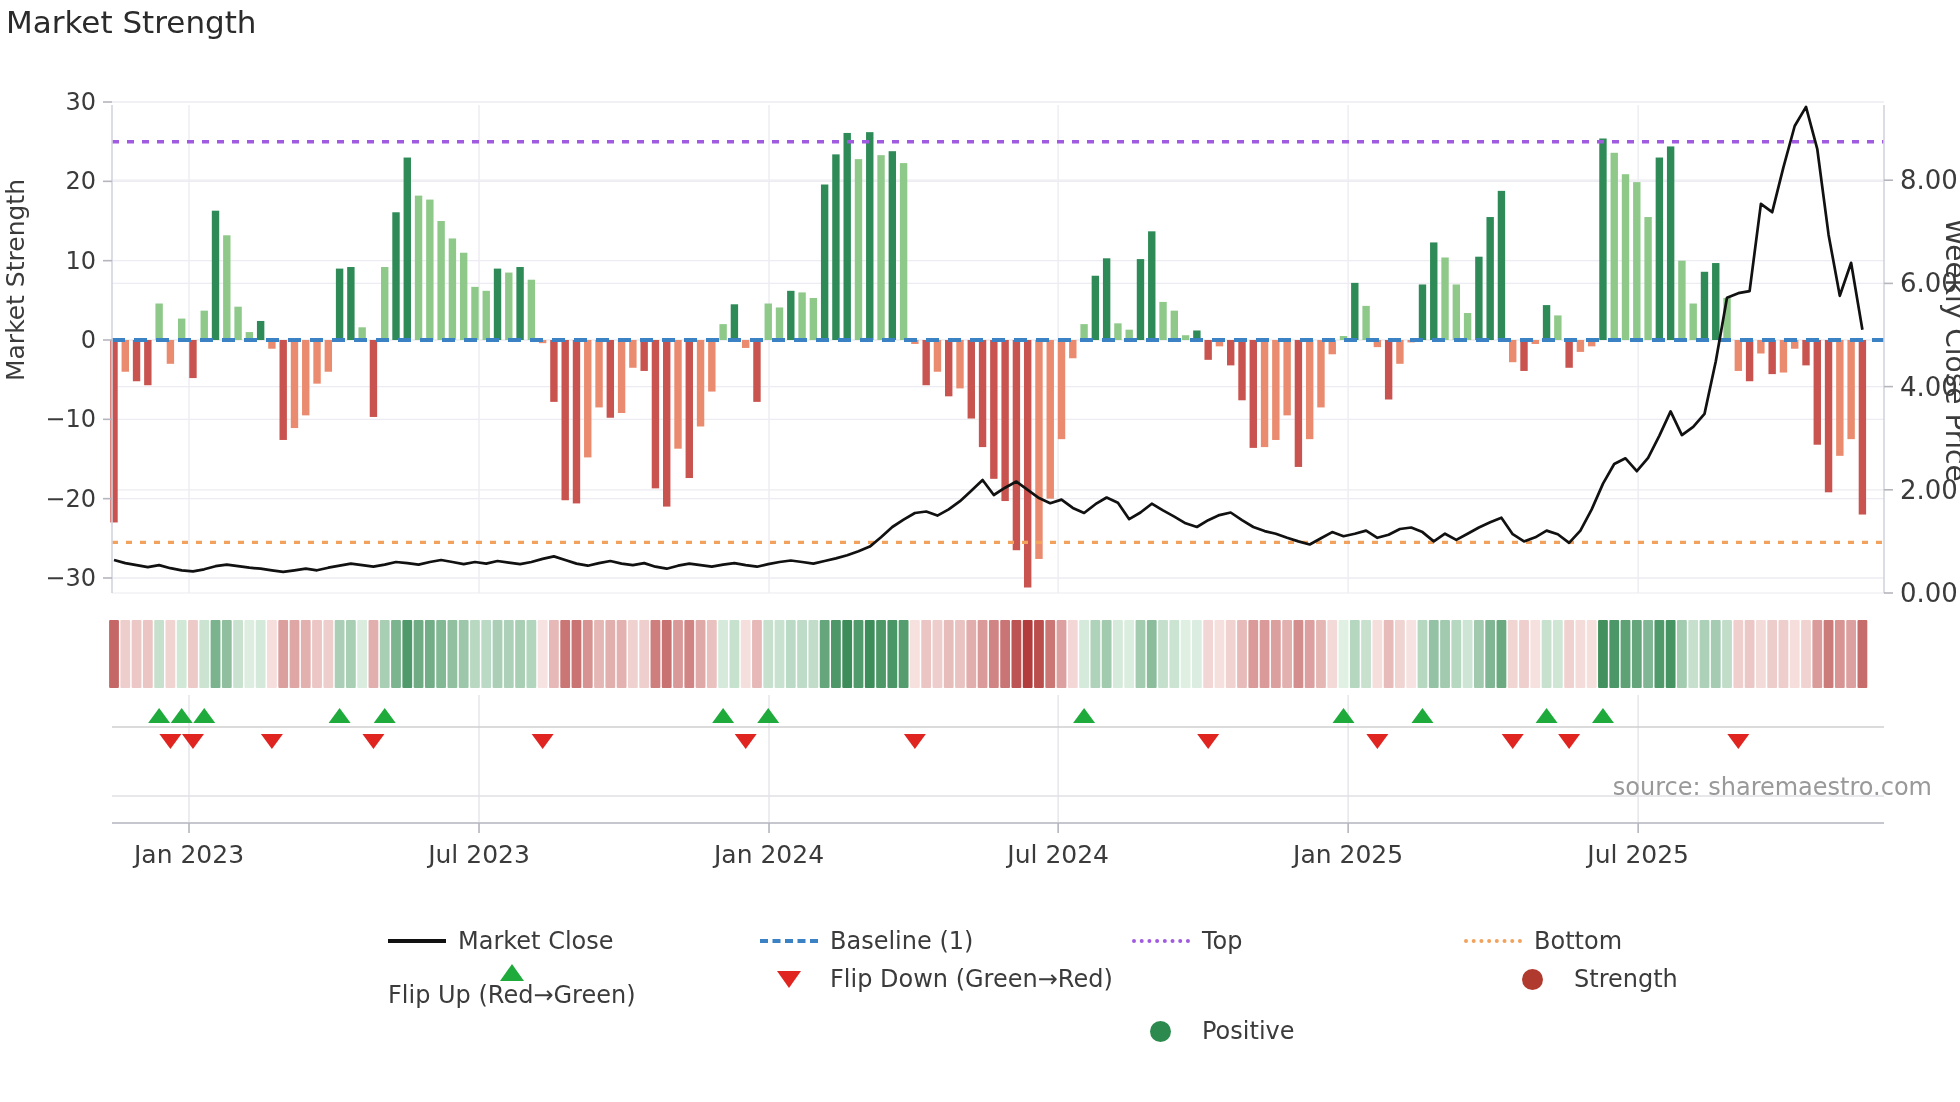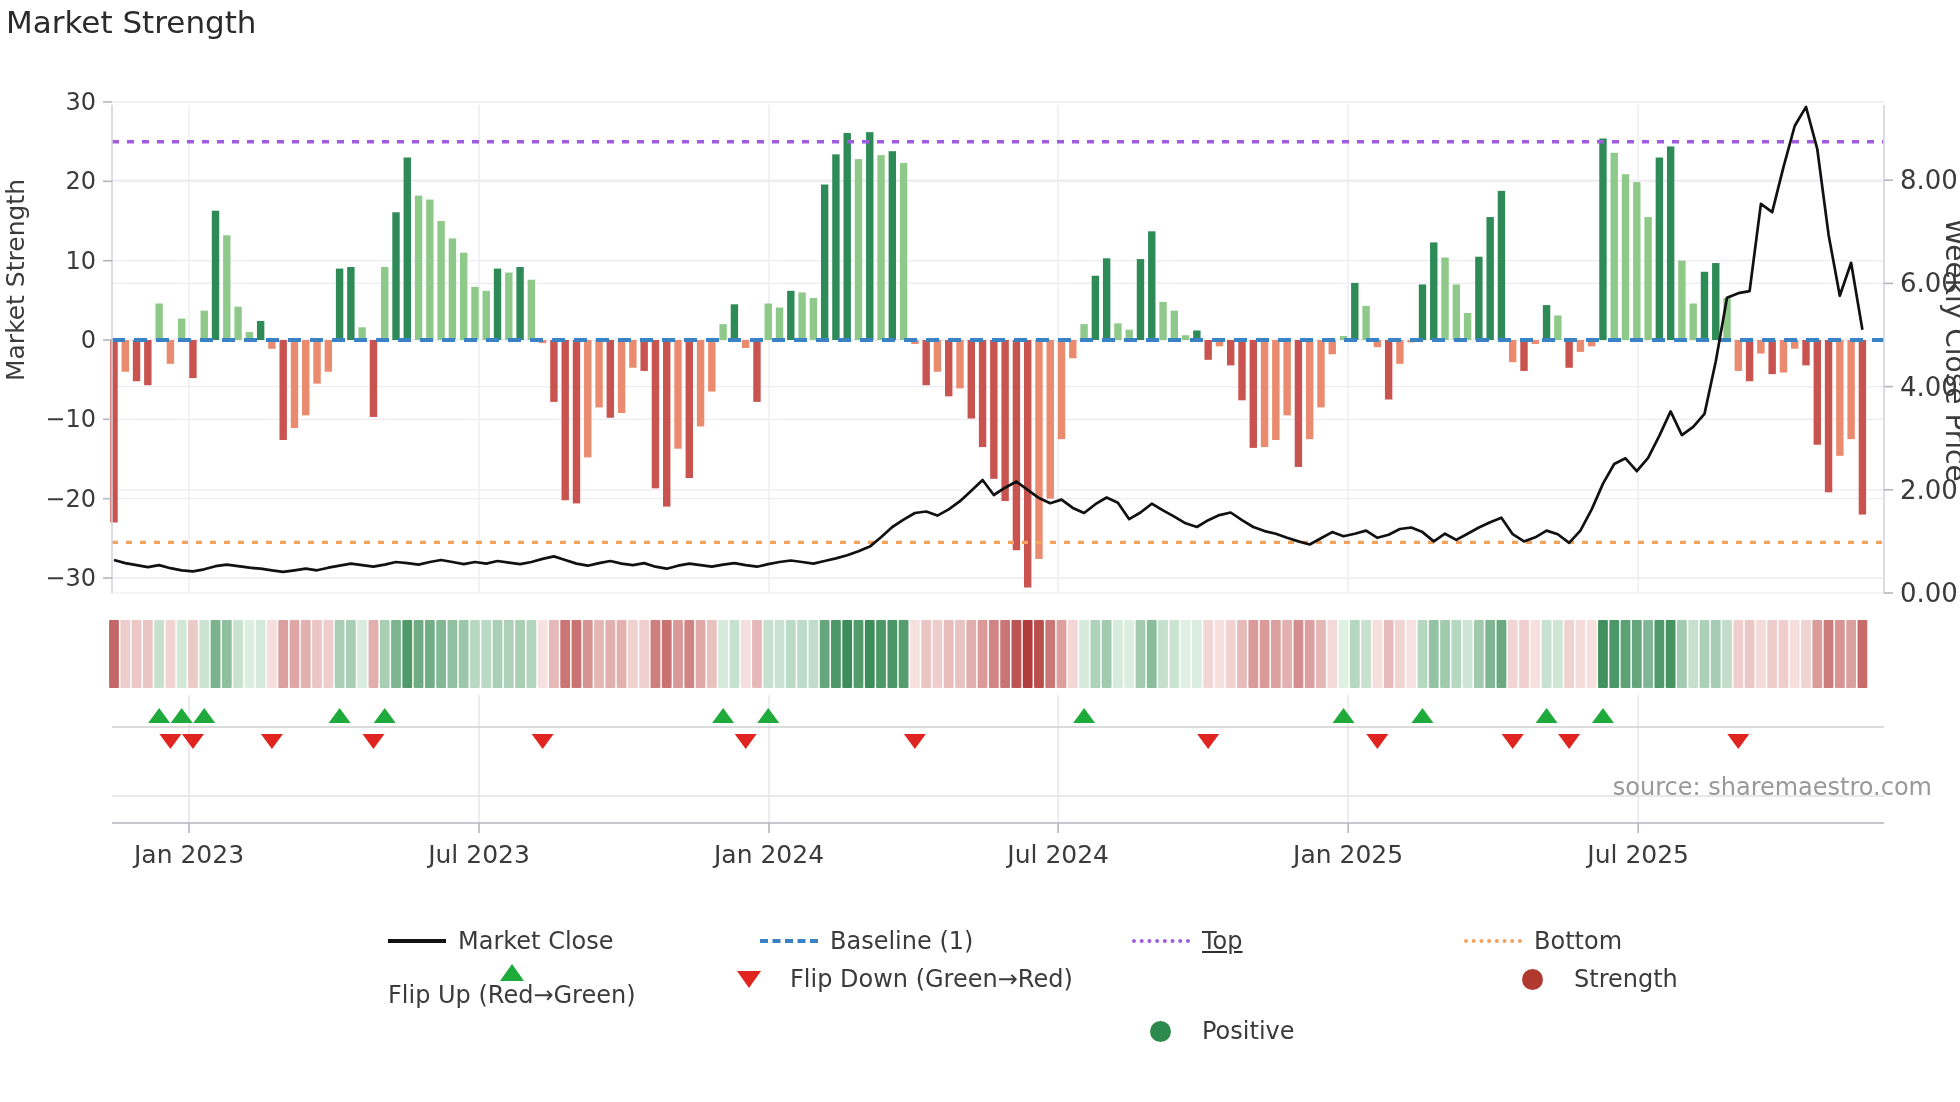--- a/index.html
+++ b/index.html
@@ -444,36 +444,36 @@
     <div class="legend-item" style="left: 388px; top: 926px;">
       <span class="sw sw-line" style="border-top-color: rgb(17, 17, 17);"></span>
       <span class="gap"></span>
       <span class="legend-label">Market Close</span>
     </div>
     <div class="legend-item" style="left: 760px; top: 926px;">
       <span class="sw sw-dash" style="border-top-color: rgb(59, 130, 196);"></span>
       <span class="gap"></span>
       <span class="legend-label">Baseline (1)</span>
     </div>
-    <div class="legend-item" style="left: 1132px; top: 926px; text-decoration: underline;">
+    <div class="legend-item" style="left: 1132px; top: 926px;">
       <span class="sw sw-dot" style="border-top-color: rgb(160, 91, 224);"></span>
       <span class="gap"></span>
       <span class="legend-label">Top</span>
     </div>
     <div class="legend-item" style="left: 1464px; top: 926px;">
       <span class="sw sw-dot" style="border-top-color: rgb(242, 162, 92);"></span>
       <span class="gap"></span>
       <span class="legend-label">Bottom</span>
     </div>
     <div class="legend-item" style="left: 388px; top: 964px; flex-direction: column;">
       <span class="sw sw-tri-up" style="border-bottom-color: rgb(31, 170, 60); margin-left: 17px; margin-right: 17px;"></span>
       <span class="gap"></span>
       <span class="legend-label">Flip Up (Red→Green)</span>
     </div>
-    <div class="legend-item" style="left: 720px; top: 964px;">
+    <div class="legend-item" style="left: 760px; top: 964px;">
       <span class="sw sw-tri-dn" style="border-top-color: rgb(224, 37, 33); margin-left: 17px; margin-right: 17px;"></span>
       <span class="gap"></span>
       <span class="legend-label">Flip Down (Green→Red)</span>
     </div>
     <div class="legend-item" style="left: 1132px; top: 1016px;">
       <span class="sw sw-circ" style="background: rgb(45, 138, 78); margin-left: 18px; margin-right: 19px;"></span>
       <span class="gap"></span>
       <span class="legend-label">Positive</span>
     </div>
     <div class="legend-item" style="left: 1504px; top: 964px;">

